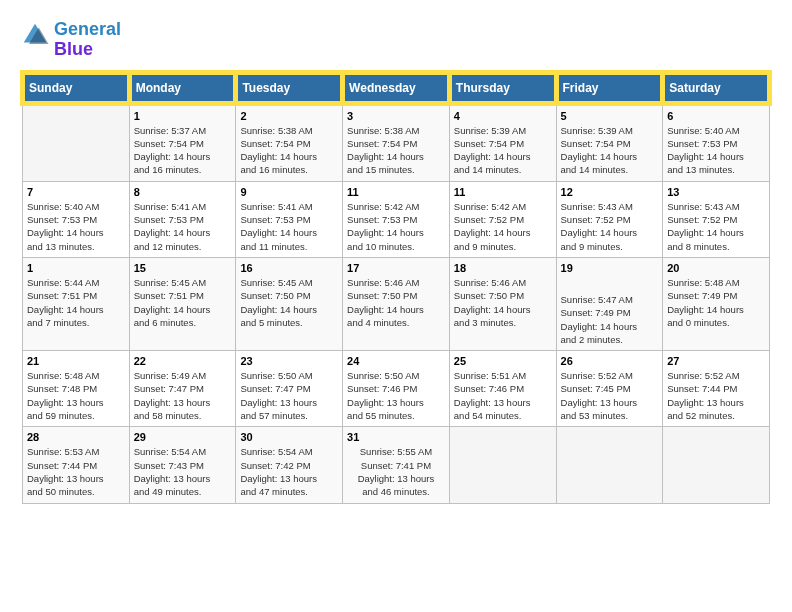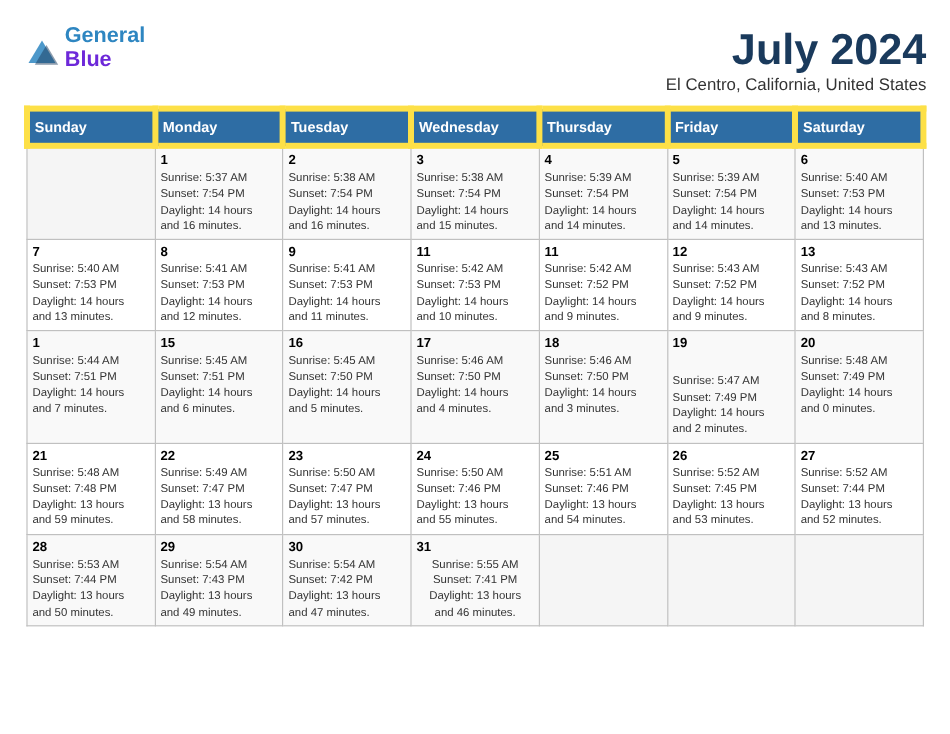--- a/index.html
+++ b/index.html
@@ -11,21 +11,21 @@
       padding: 20px;
     }
     .header-area {
       display: flex;
       justify-content: space-between;
       align-items: flex-start;
       margin-bottom: 10px;
     }
     .logo {
       display: flex;
-      align-items: flex-end;
+      align-items: flex-start;
       gap: 4px;
     }
     .logo-text {
       font-size: 18px;
       font-weight: bold;
       color: #1a3a5c;
       line-height: 1.1;
     }
     .logo-text span {
       color: #2e86c1;
@@ -97,24 +97,20 @@
   <div class="logo">
     <svg class="logo-icon" viewBox="0 0 40 40">
       <polygon points="20,5 35,30 5,30" fill="#2e86c1" opacity="0.85"></polygon>
       <polygon points="25,10 38,32 12,32" fill="#1a3a5c" opacity="0.5"></polygon>
     </svg>
     <div class="logo-text">
       <div><span>General</span></div>
       <div style="color:#6d28d9">Blue</div>
     </div>
   </div>
-  <div class="title-area">
-    <div class="month-title">July 2024</div>
-    <div class="location-title">El Centro, California, United States</div>
-  </div>
 </div>
 
 <table>
   <thead>
     <tr>
     <th>Sunday</th>
         <th>Monday</th>
         <th>Tuesday</th>
         <th>Wednesday</th>
         <th>Thursday</th>

